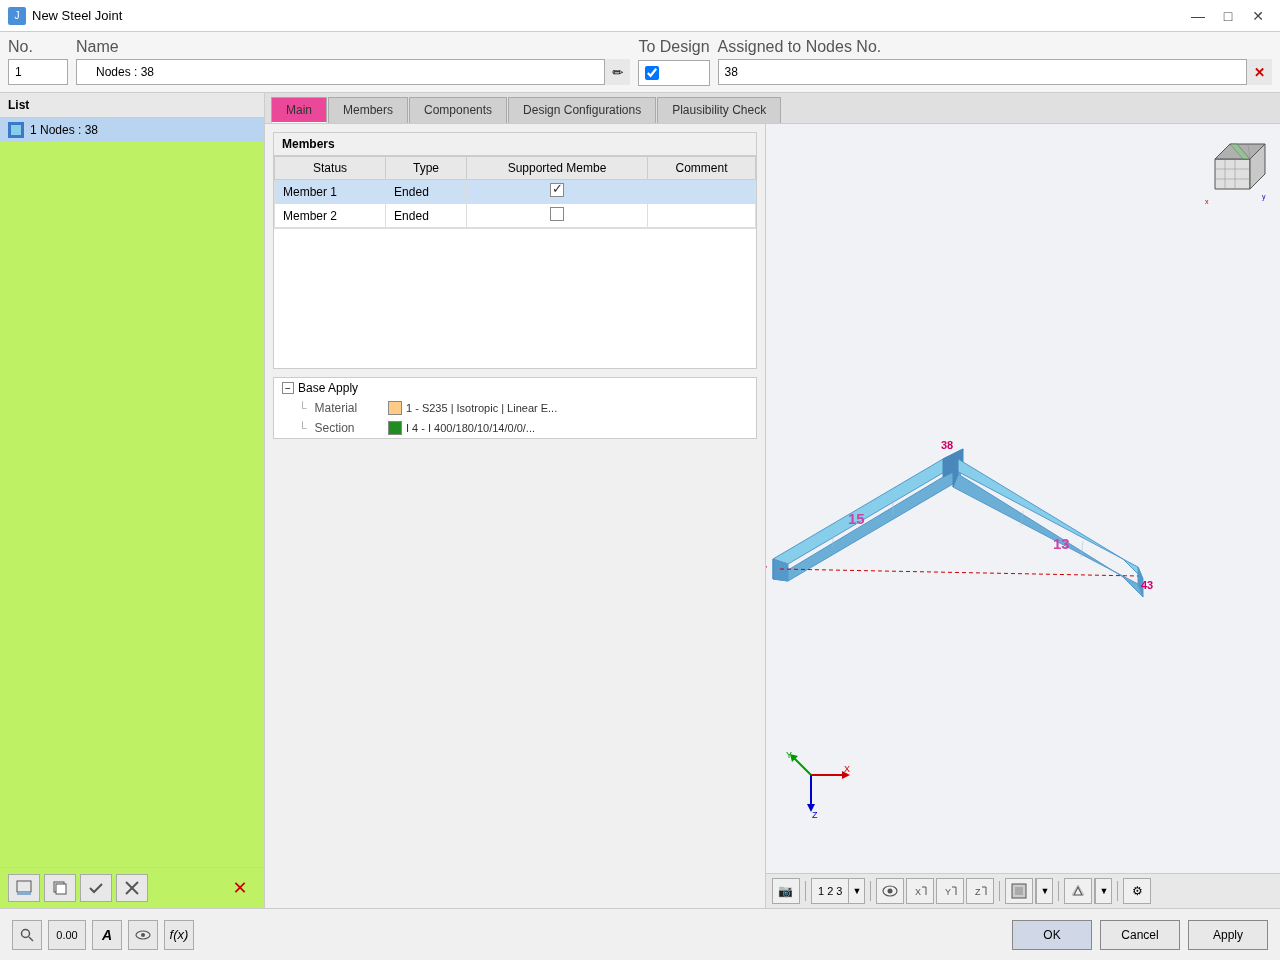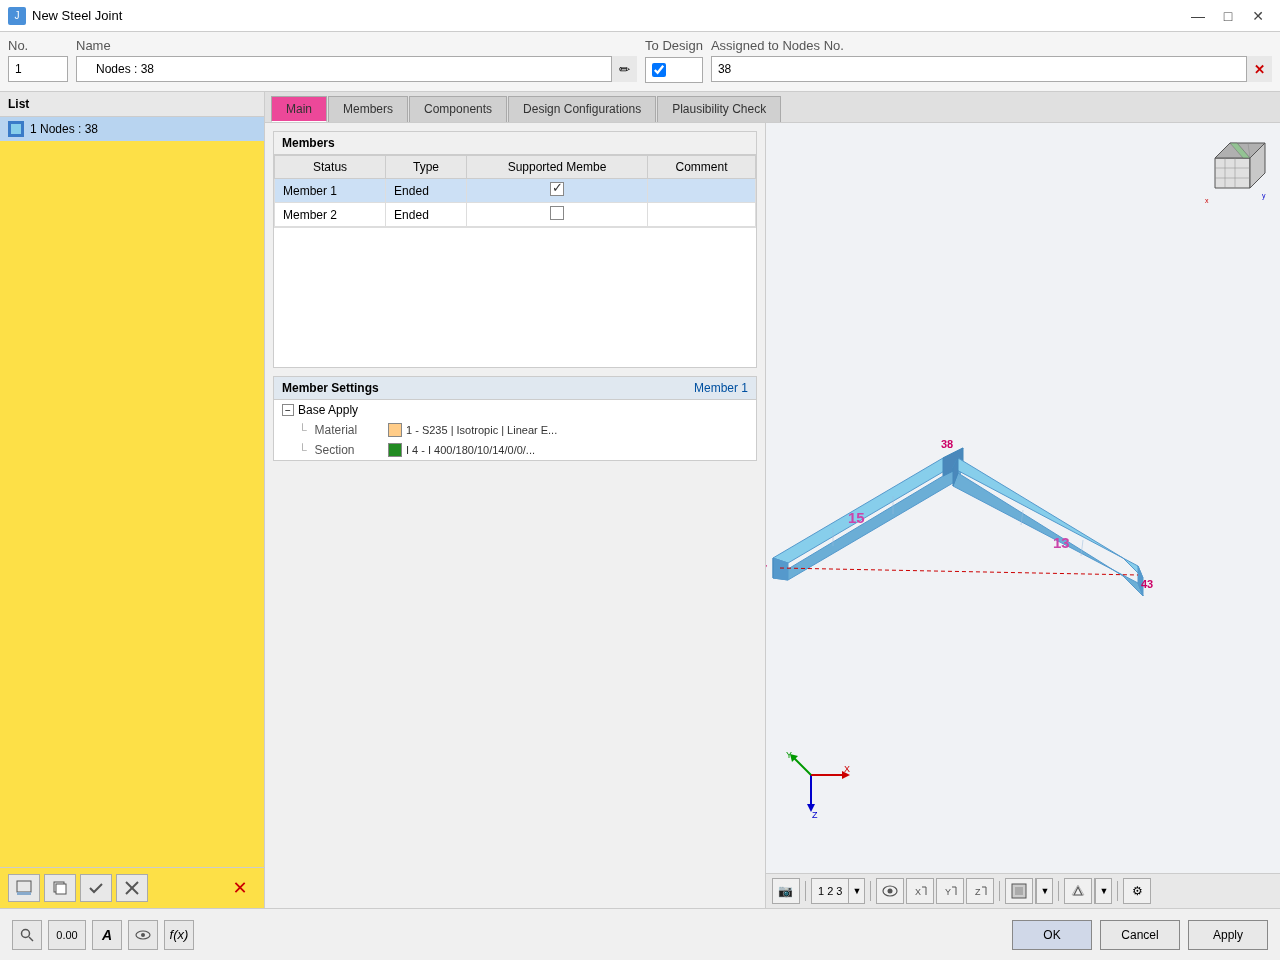--- a/index.html
+++ b/index.html
@@ -18,34 +18,34 @@
 
     
     .dialog { display: flex; flex-direction: column; height: calc(960px - 32px); }
 
     
     .header-row {
       display: flex; align-items: stretch; background: #f5f5f5;
       border-bottom: 1px solid #ccc; padding: 6px 8px; gap: 8px; min-height: 60px;
     }
     .header-field { display: flex; flex-direction: column; gap: 3px; }
-    .header-label { font-size: 13px; color: #555; font-weight: 500; }
+    .header-label { font-size: 16px; color: #555; font-weight: 500; }
     .header-input { border: 1px solid #aaa; background: white; padding: 3px 6px; font-size: 12px; height: 26px; }
     .field-no { width: 60px; }
     .field-name { flex: 1; min-width: 300px; position: relative; }
     .field-name input { width: 100%; padding-right: 28px; }
     .edit-btn { position: absolute; right: 0; top: 0; bottom: 0; width: 26px; border: none; border-left: 1px solid #aaa; background: #e8e8e8; cursor: pointer; display: flex; align-items: center; justify-content: center; }
     .clear-btn { position: absolute; right: 0; top: 0; bottom: 0; width: 26px; border: none; border-left: 1px solid #aaa; background: #e8e8e8; cursor: pointer; display: flex; align-items: center; justify-content: center; color: #cc0000; font-weight: bold; }
 
     
     .content-area { display: flex; flex: 1; overflow: hidden; }
 
     
     .list-panel {
-      width: 265px; min-width: 265px; background: #fde047;
+      width: 265px; min-width: 265px; background: #bef264;
       border-right: 1px solid #ccc; display: flex; flex-direction: column;
     }
     .list-header { background: #e8e8e8; padding: 5px 8px; font-weight: 600; font-size: 12px; border-bottom: 1px solid #ccc; }
     .list-content { flex: 1; overflow-y: auto; }
     .list-item { display: flex; align-items: center; gap: 6px; padding: 4px 8px; cursor: pointer; background: #b8d4f0; }
     .list-item-icon { width: 16px; height: 16px; background: #3a7bc8; display: flex; align-items: center; justify-content: center; }
     .list-item-icon-inner { width: 12px; height: 12px; background: #87ceeb; border: 1px solid #3a7bc8; }
     .list-bottom { border-top: 1px solid #ccc; padding: 6px 8px; display: flex; gap: 4px; align-items: center; }
     .toolbar-btn { width: 32px; height: 28px; border: 1px solid #aaa; background: #e8e8e8; cursor: pointer; display: flex; align-items: center; justify-content: center; font-size: 14px; }
     .toolbar-btn.delete { color: #cc0000; border: none; background: transparent; font-size: 18px; margin-left: auto; }
@@ -253,24 +253,20 @@
                   <td class="checkbox-cell"><div class="cb"></div></td>
                   <td></td>
                 </tr>
               </tbody>
             </table>
 
             <div style="height: 140px; border-top: 1px solid #ddd;"></div>
           </div>
 
           <div class="settings-section">
-            <div class="settings-header">
-              <span class="settings-title">Member Settings</span>
-              <span class="settings-member-label">Member 1</span>
-            </div>
 
             <div class="tree-item">
               <div class="tree-expand">−</div>
               <span class="tree-label">Base Apply</span>
             </div>
 
             <div class="tree-child">
               <span class="tree-child-label">
                 <span style="color:#aaa; margin-right:4px;">└</span>
                 <span>Material</span>

